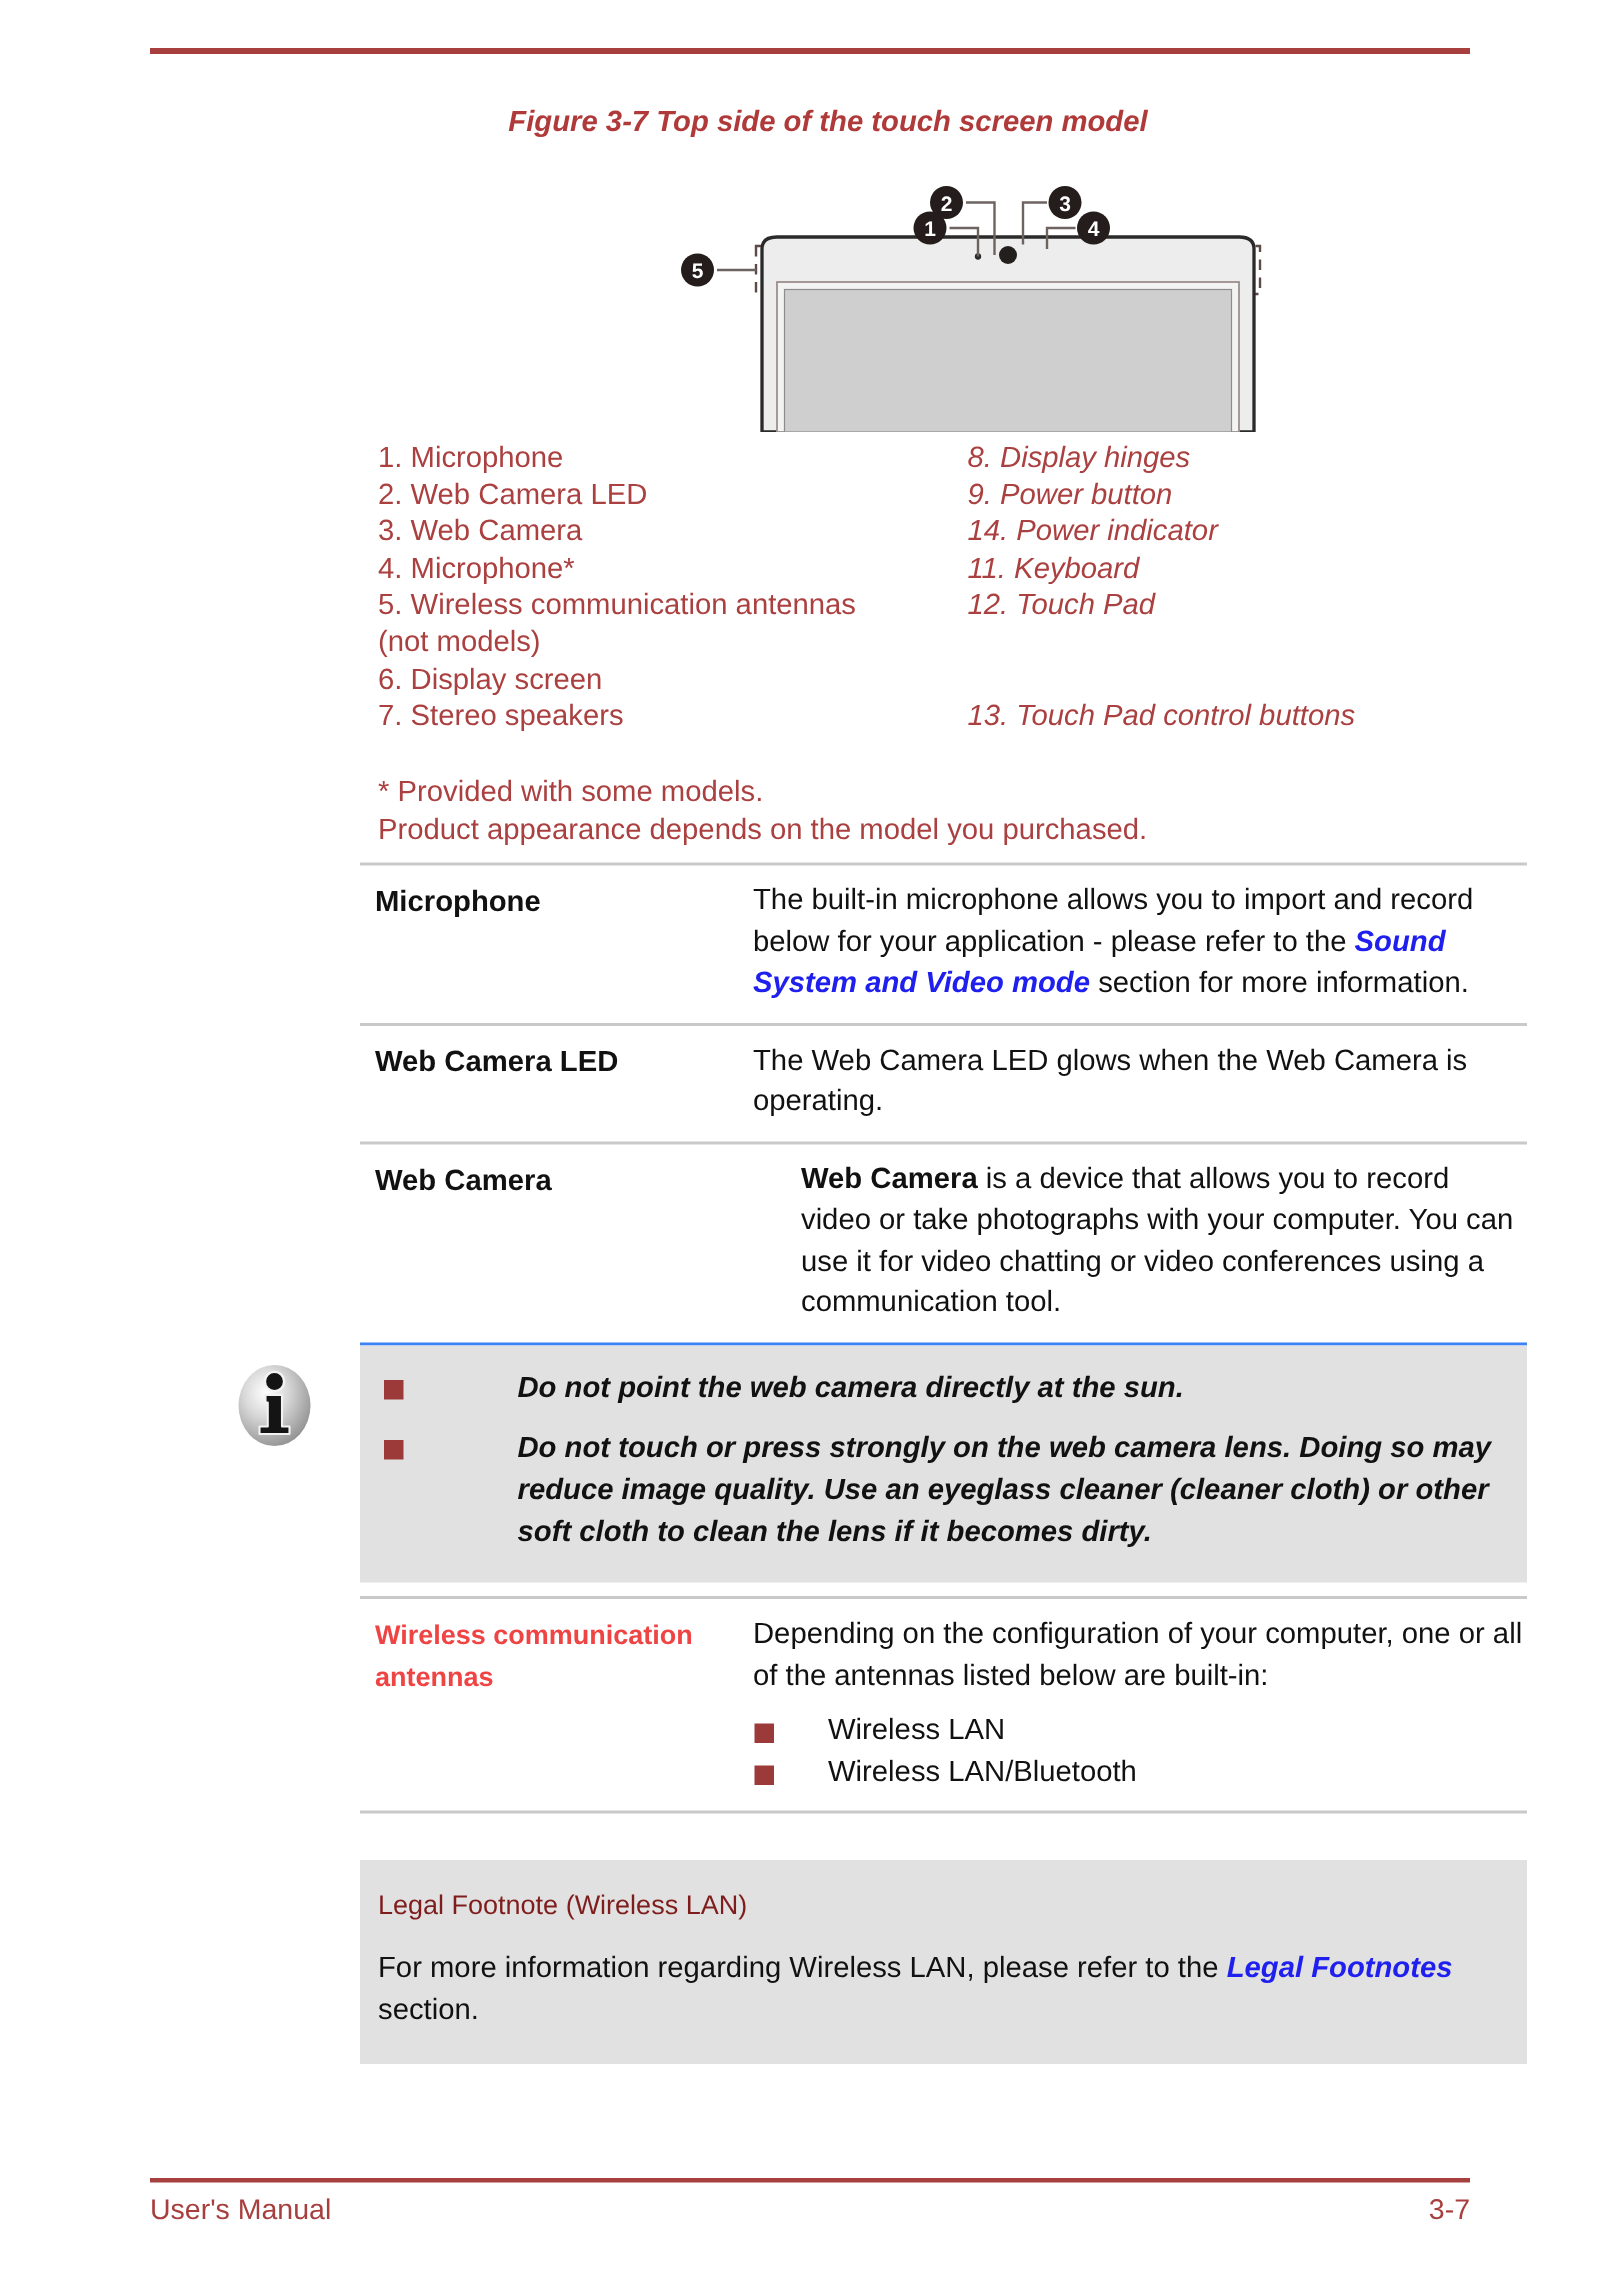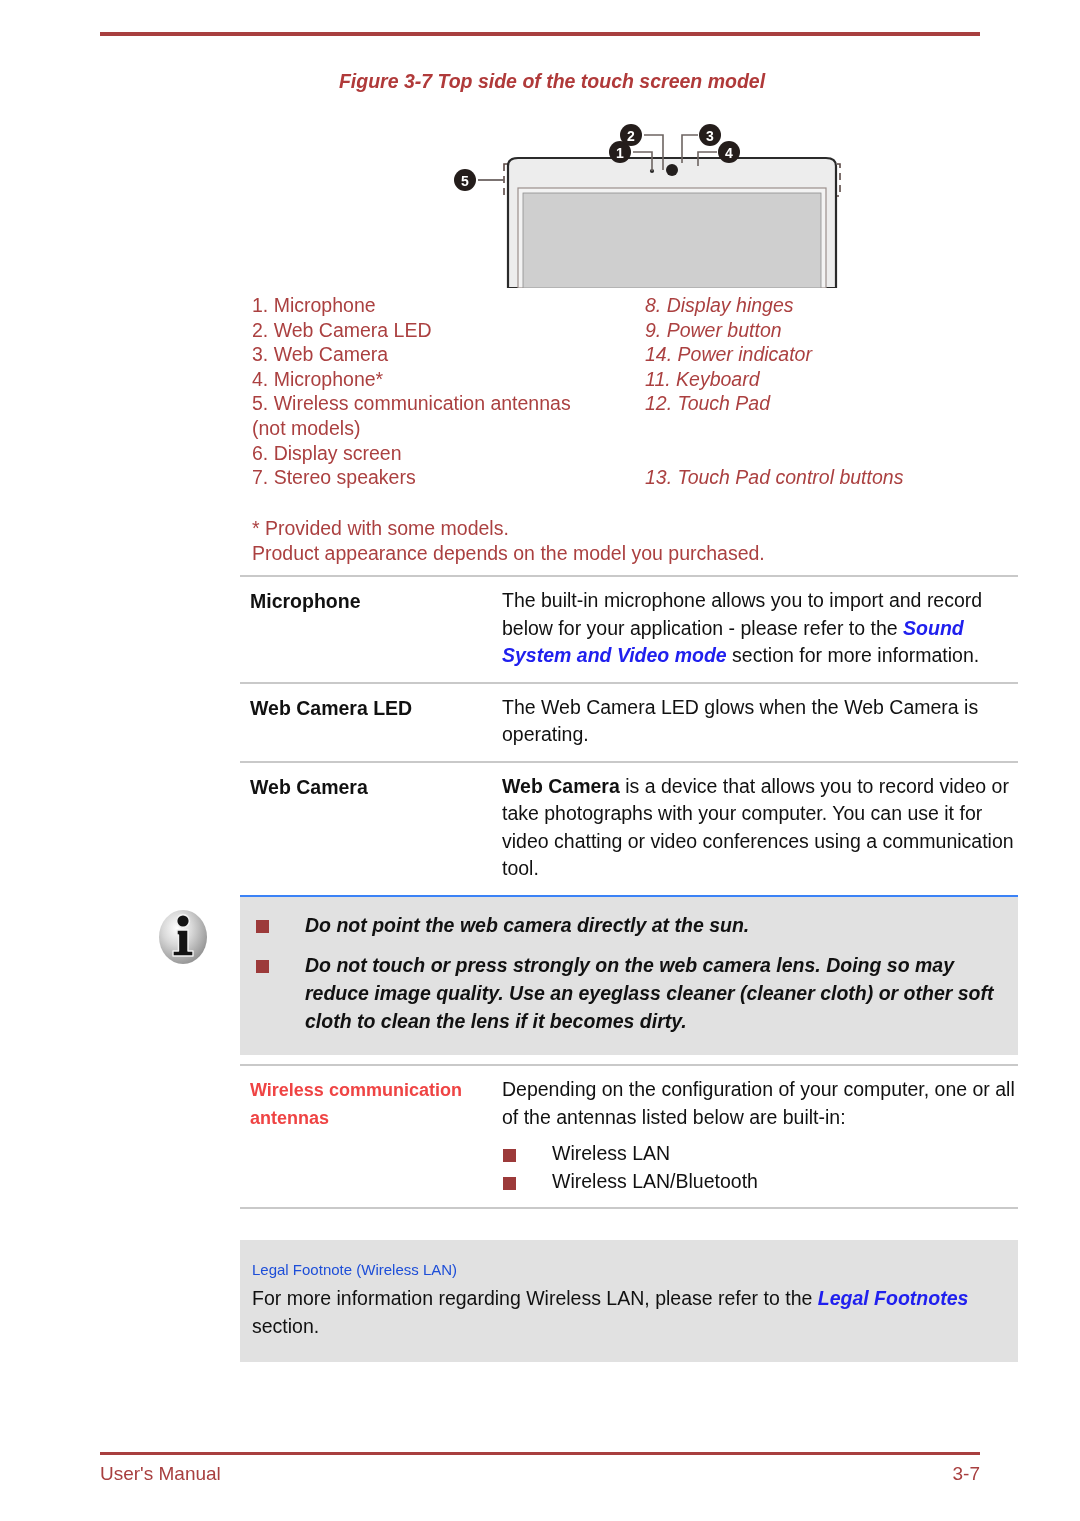--- a/index.html
+++ b/index.html
@@ -106,21 +106,21 @@
     position: absolute;
     left: 240px;
     top: 575px;
     width: 778px;
   }
   .defrow {
     display: flex;
     border-top: 2px solid #c9c9c9;
     padding: 10px 0 12px 0;
   }
-  .defrow:last-child { border-bottom: 2px solid #3b82f6; }
+  .defrow:last-child { border-bottom: 2px solid #3b82f6; gap: 32px; }
   .defterm {
     width: 262px;
     flex: 0 0 262px;
     font-size: 19.5px;
     font-weight: bold;
     color: #111;
     line-height: 28px;
     padding-left: 10px;
   }
   .defdesc {
@@ -142,20 +142,21 @@
     left: 240px;
     top: 897px;
     width: 778px;
     background: #e1e1e1;
     padding: 14px 16px 20px 16px;
   }
   .note-item {
     display: flex;
     align-items: flex-start;
     margin-bottom: 12px;
+    gap: 40px;
   }
   .note-item:last-child { margin-bottom: 0; }
   .bullet-sq {
     width: 13px;
     height: 13px;
     background: #9c3a3a;
     flex: 0 0 13px;
     margin-top: 9px;
     margin-right: 36px;
   }
@@ -222,23 +223,24 @@
   
   .legalbox {
     position: absolute;
     left: 240px;
     top: 1240px;
     width: 778px;
     background: #e1e1e1;
     padding: 16px 16px 22px 12px;
   }
   .legal-title {
-    font-size: 15px;
-    color: #1d4ed8;
+    font-size: 18px;
+    color: #7f1d1d;
     line-height: 28px;
+    margin-bottom: 14px;
   }
   .legal-body {
     font-size: 19.5px;
     color: #111;
     line-height: 28px;
   }
 </style>
 </head>
 <body>
 

